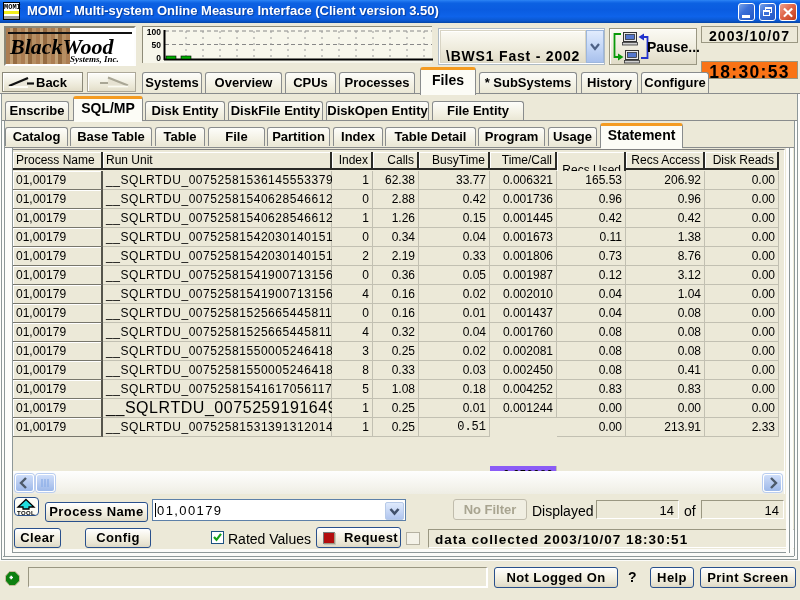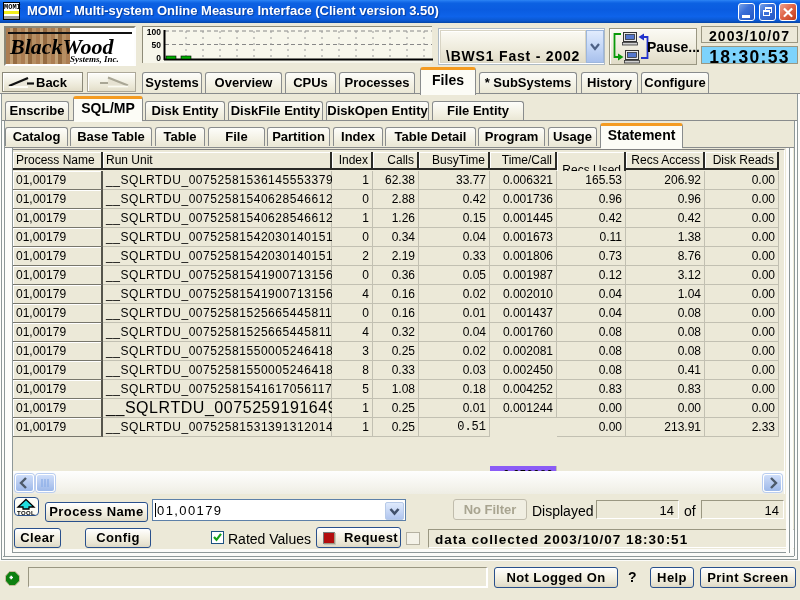--- a/index.html
+++ b/index.html
@@ -116,21 +116,21 @@
 
     <path d="M31 29 L37.5 29 L37.5 8 L34 8" stroke="#2233cc" stroke-width="1.8" fill="none"></path>
     <path d="M34 4.5 L28.5 8 L34 11.5 Z" fill="#2233cc"></path>
   </svg>
   <div class="abs" style="left:37px;top:10px;font-weight:bold;font-size:14px;">Pause...</div>
 </div>
 
 <div class="abs" style="left:701px;top:26px;width:97px;height:17px;border:1px solid #9a9782;background:#ece9d8;">
   <div class="abs" style="left:0;top:1px;width:95px;text-align:center;font-weight:bold;font-size:14px;letter-spacing:1.1px;">2003/10/07</div>
 </div>
-<div class="abs" style="left:701px;top:46px;width:97px;height:18px;border:1px solid #9a9782;background:#7dd3fc;padding-left:8px;">
+<div class="abs" style="left:701px;top:61px;width:97px;height:18px;border:1px solid #9a9782;background:#f97316;padding-left:8px;">
   <div class="abs" style="left:0;top:0px;width:95px;text-align:center;font-weight:bold;font-size:17.5px;letter-spacing:1.3px;">18:30:53</div>
 </div>
 
 <div class="abs" style="left:0;top:93px;width:800px;height:1px;background:#898c8d;"></div>
 <div class="abs" style="left:421px;top:93px;width:54px;height:2px;background:#fcfcf6;"></div>
 
 <div class="abs" style="left:2px;top:72px;width:81px;height:20px;border:1px solid #8a8878;background:linear-gradient(180deg,#fdfdfa,#ece9d8 70%,#e2ddc9);box-shadow:inset 1px 1px 0 #fff;">
   <svg width="34" height="20" style="position:absolute;left:3px;top:0">
       <polygon points="3,13 22,5 22,13" fill="#eae6d8"></polygon>
       <path d="M3 13 L22 5" stroke="#111" stroke-width="2.4"></path>

